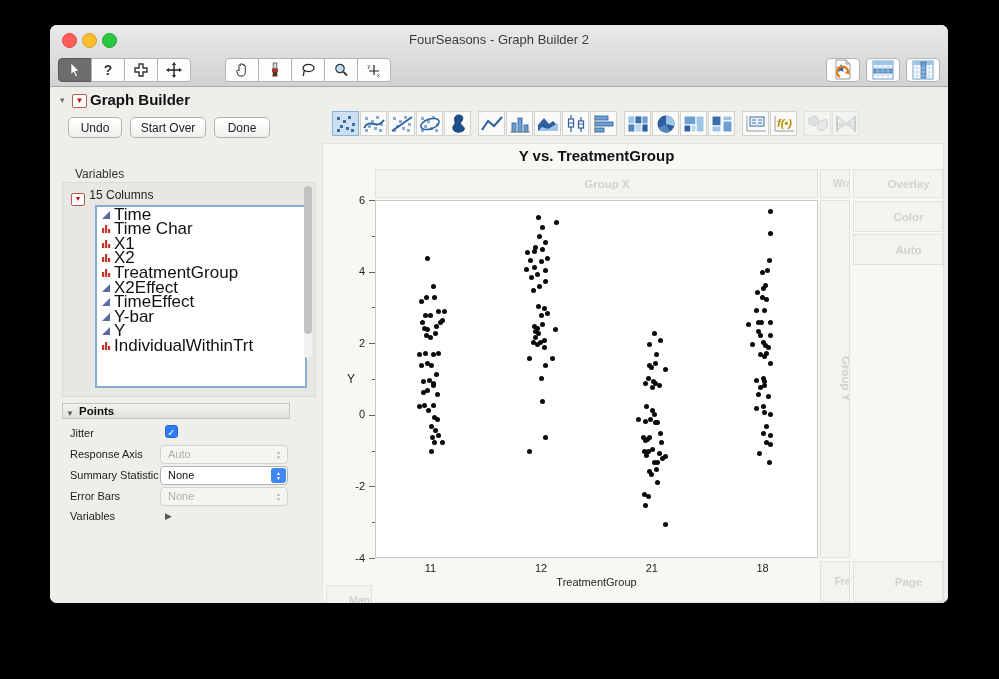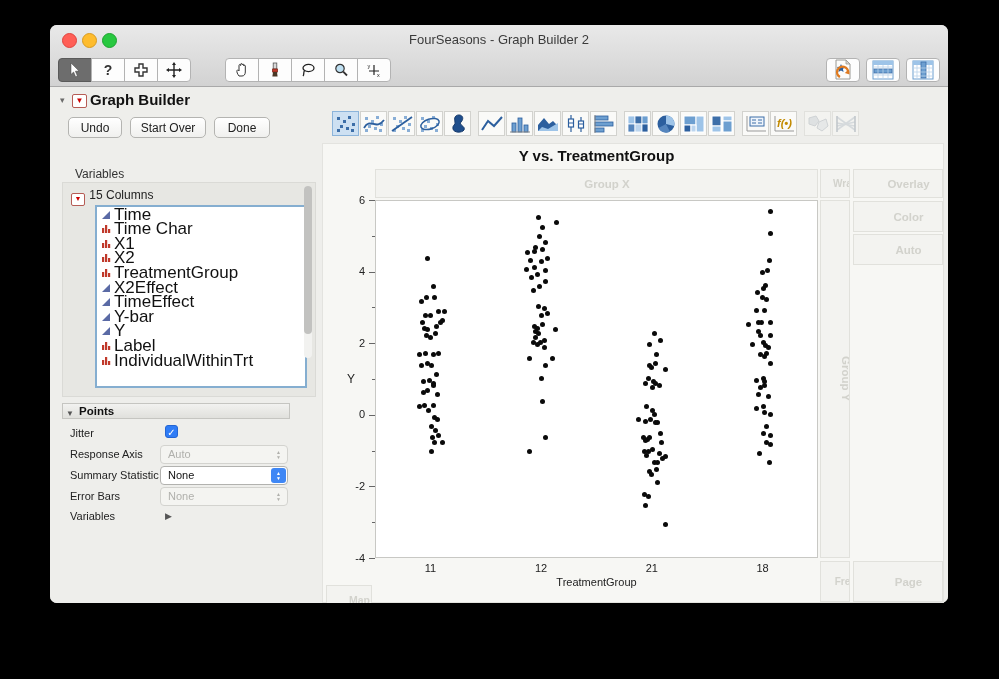--- a/index.html
+++ b/index.html
@@ -534,30 +534,20 @@
             <span><svg width="10" height="10" viewBox="0 0 10 10">
                 <path d="M1,9 L9,9 L9,1 Z" fill="#5a6aa5"></path>
               </svg></span>
             <span>Y-bar</span>
           </div>
           <div class="var-row">
             <span><svg width="10" height="10" viewBox="0 0 10 10">
                 <path d="M1,9 L9,9 L9,1 Z" fill="#5a6aa5"></path>
               </svg></span>
             <span>Y</span>
-          </div>
-          <div class="var-row">
-            <span><svg width="10" height="10" viewBox="0 0 10 10">
-                <g fill="#c0392b">
-                  <rect x="1" y="4" width="2.2" height="5"></rect>
-                  <rect x="4" y="1" width="2.2" height="8"></rect>
-                  <rect x="7" y="5" width="2.2" height="4"></rect>
-                </g>
-              </svg></span>
-            <span>Label</span>
           </div>
           <div class="var-row">
             <span><svg width="10" height="10" viewBox="0 0 10 10">
                 <g fill="#c0392b">
                   <rect x="1" y="4" width="2.2" height="5"></rect>
                   <rect x="4" y="1" width="2.2" height="8"></rect>
                   <rect x="7" y="5" width="2.2" height="4"></rect>
                 </g>
               </svg></span>
             <span>IndividualWithinTrt</span>

